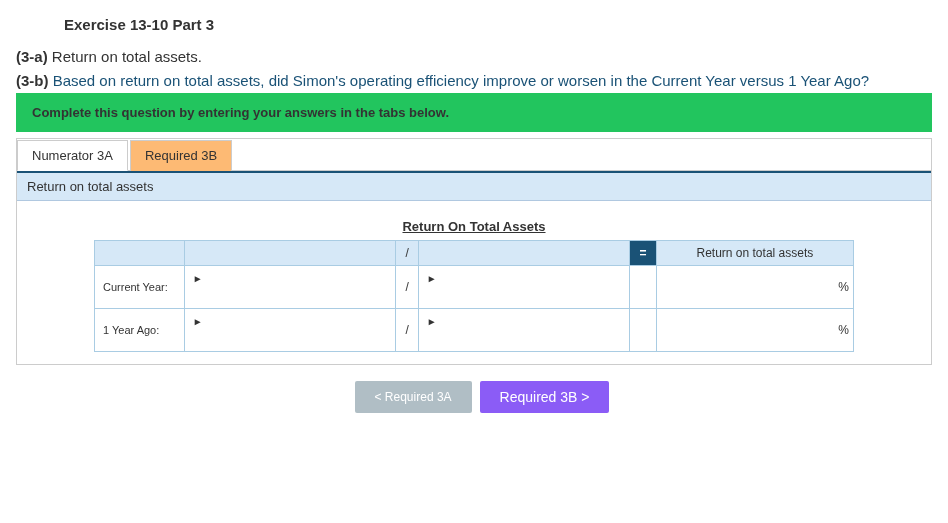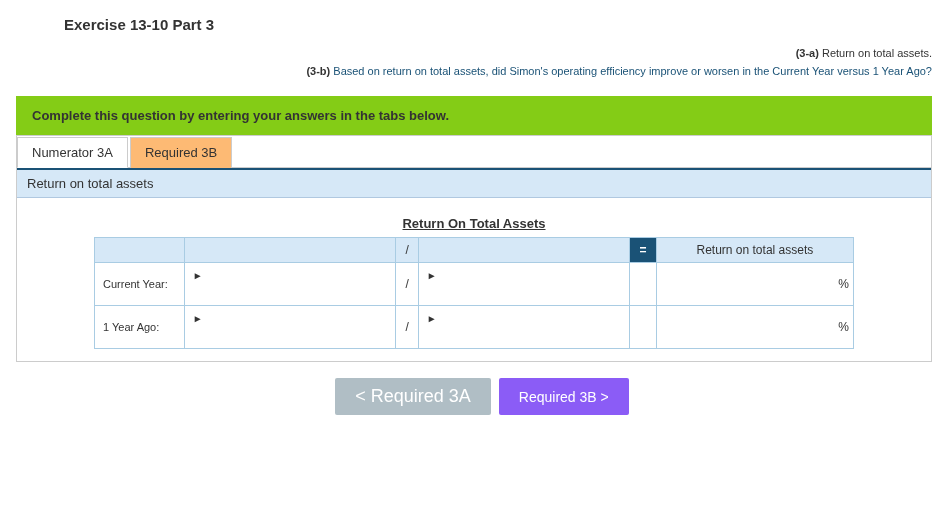--- a/index.html
+++ b/index.html
@@ -11,37 +11,36 @@
       padding: 16px;
       width: 948px;
     }
     .exercise-title {
       font-weight: bold;
       font-size: 15px;
       margin-bottom: 12px;
       margin-left: 48px;
     }
     .instructions {
-      font-size: 11px;
-      margin-bottom: 16px;
+      font-size: 15px;
+      margin-bottom: 0;
       line-height: 1.6;
-      text-align: right;
     }
     .instructions .part-label {
       font-weight: bold;
     }
     .instructions .highlight {
       color: #1a5276;
     }
     .instruction-box {
-      background: #84cc16;
+      background: #22c55e;
       padding: 12px 16px;
       font-weight: bold;
       font-size: 13px;
-      margin-bottom: 0;
+      margin-bottom: 6px;
     }
     .tabs-container {
       border: 1px solid #ccc;
       margin-bottom: 0;
     }
     .tabs-row {
       display: flex;
       border-bottom: 1px solid #ccc;
     }
     .tab {
@@ -153,21 +152,21 @@
       gap: 8px;
       margin-top: 16px;
       padding-left: 16px;
       justify-content: center;
     }
     .btn-prev {
       background: #b0bec5;
       color: #fff;
       border: none;
       padding: 8px 20px;
-      font-size: 18px;
+      font-size: 12px;
       cursor: pointer;
       border-radius: 2px;
     }
     .btn-next {
       background: #8b5cf6;
       color: #fff;
       border: none;
       padding: 8px 20px;
       font-size: 14px;
       cursor: pointer;

